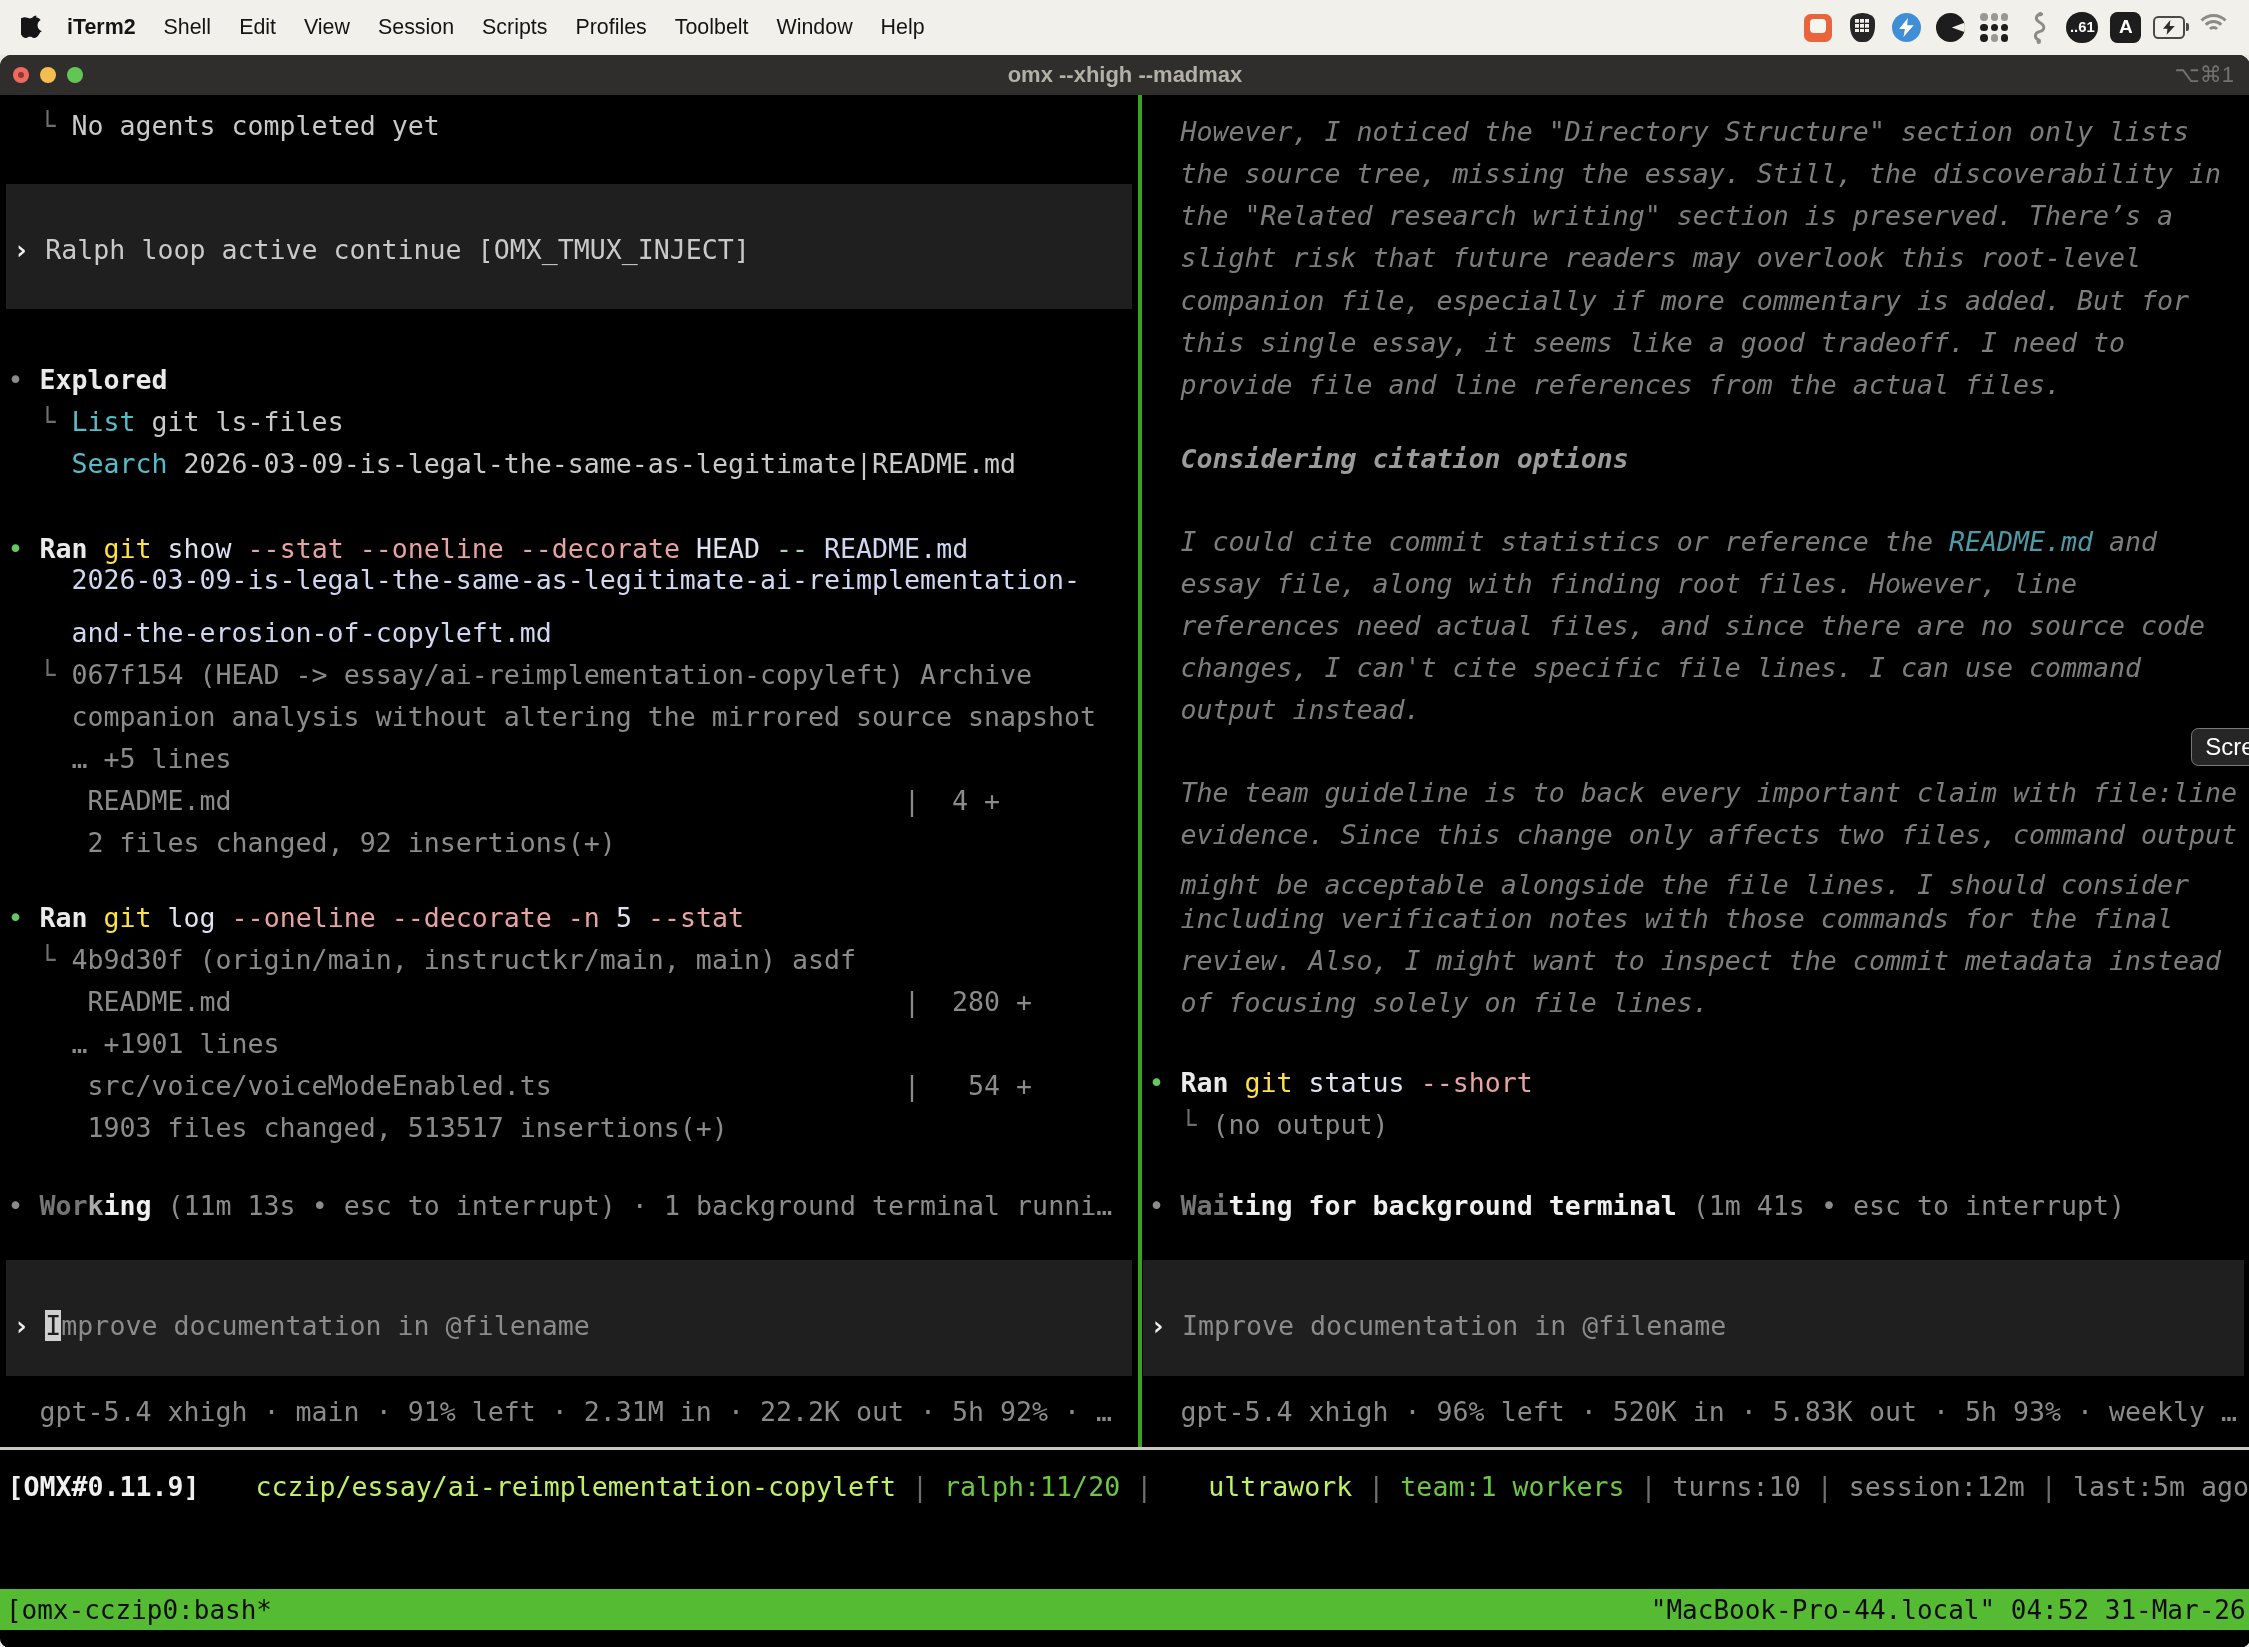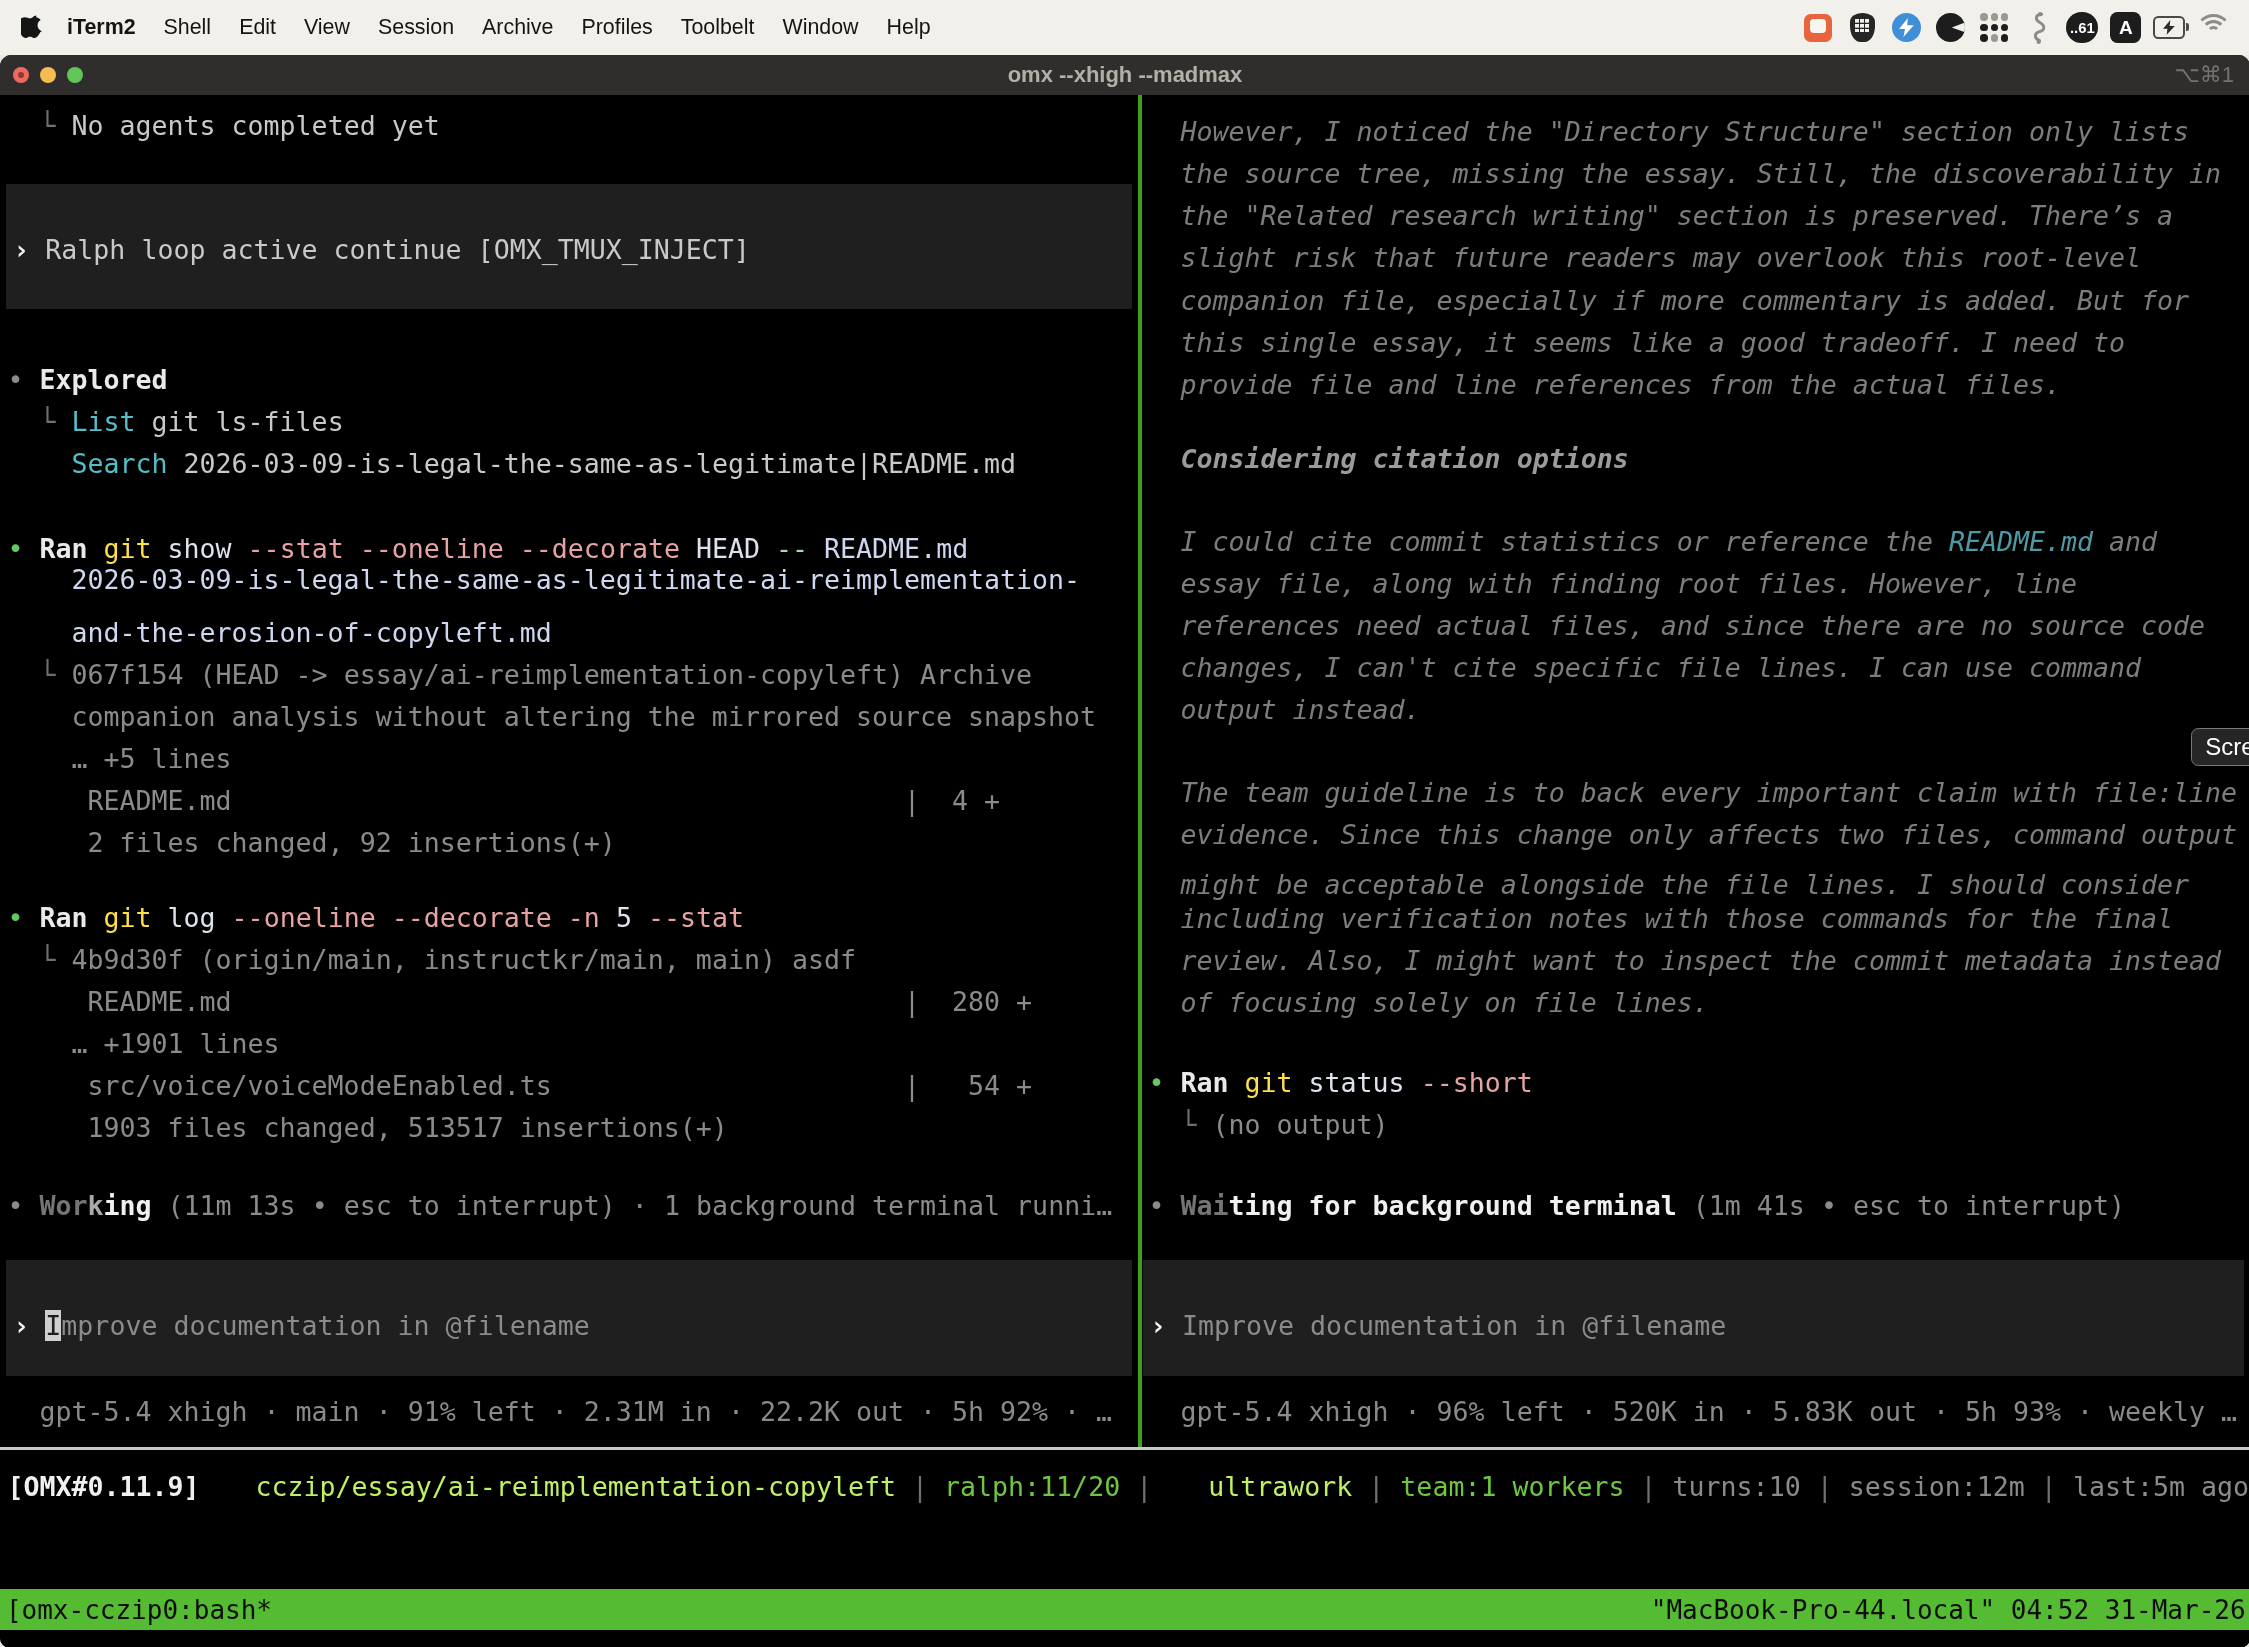--- a/index.html
+++ b/index.html
@@ -5,21 +5,21 @@
   html,body{margin:0;padding:0;background:#e9e8e1;}
   .stage{position:relative;width:2250px;height:1648px;overflow:hidden;background:#e9e8e1;
          font-family:"Liberation Sans",sans-serif;}
   
   .menubar{position:absolute;top:0;left:0;width:100%;height:55px;background:#f1f0ea;
            display:flex;align-items:center;justify-content:space-between;padding:0 20.7px;box-sizing:border-box;}
   .menu-left{display:flex;align-items:center;gap:0;}
   .menu-item{font-size:21.4px;color:#151515;padding:0 14px;white-space:nowrap;}
   .menu-item.bold{font-weight:bold;}
   .apple-icon{width:22px;height:26.6px;margin-right:10.3px;display:inline-block;}
-  .menu-right{display:flex;align-items:center;gap:12px;}
+  .menu-right{display:flex;align-items:flex-start;gap:12px;}
   .mb-ic{width:32px;height:32px;display:flex;align-items:center;justify-content:center;}
   .ic-shot{width:28px;height:28px;background:#e8643c;border-radius:6.6px;position:relative;}
   .ic-shot:after{content:"";position:absolute;left:5.9px;top:5.2px;width:16px;height:14.8px;background:#f6f5ef;border-radius:3.7px;}
   .ic-shield{width:25px;height:29.5px;background:#262626;border-radius:11.8px 11.8px 10.3px 10.3px / 8.9px 8.9px 16px 16px;position:relative;}
   .ic-shield:after{content:"";position:absolute;left:5.2px;top:5.9px;width:14.8px;height:13.3px;
      background:
        linear-gradient(#f1f0ea,#f1f0ea) 0 0/4.4px 3.7px no-repeat,
        linear-gradient(#f1f0ea,#f1f0ea) 5.2px 0/4.4px 3.7px no-repeat,
        linear-gradient(#f1f0ea,#f1f0ea) 10.3px 0/4.4px 3.7px no-repeat,
        linear-gradient(#f1f0ea,#f1f0ea) 0 5.2px/4.4px 3.7px no-repeat,
@@ -113,21 +113,21 @@
         <svg viewBox="0 0 170 190" width="22" height="26.6">
             <path fill="#151515" d="M150 130c-3 7-6 13-10 19-6 9-11 15-15 19-6 6-12 9-19 9-5 0-11-1-18-4-7-3-13-4-19-4-6 0-12 1-19 4-7 3-13 4-17 4-7 0-13-3-20-9-4-4-9-11-15-20-6-9-11-20-15-32-4-13-6-25-6-37 0-14 3-26 9-36 5-8 11-14 19-19 8-5 16-7 25-7 5 0 12 2 21 5 9 3 14 5 17 5 2 0 8-2 18-6 10-3 18-5 25-4 18 1 32 9 41 22-16 10-24 23-24 41 0 14 5 25 15 34 5 4 10 8 16 10-1 4-3 7-4 10zM119 7c0 10-4 20-11 29-9 11-20 17-32 16 0-1 0-3 0-4 0-10 4-20 12-29 4-4 8-8 14-11 6-3 11-4 16-5 0 1 0 3 0 4z"></path>
           </svg>
       </span>
 
     <span class="menu-item bold">iTerm2</span>
         <span class="menu-item">Shell</span>
         <span class="menu-item">Edit</span>
         <span class="menu-item">View</span>
         <span class="menu-item">Session</span>
-        <span class="menu-item">Archive</span>
+        <span class="menu-item">Scripts</span>
         <span class="menu-item">Profiles</span>
         <span class="menu-item">Toolbelt</span>
         <span class="menu-item">Window</span>
         <span class="menu-item">Help</span>
       </div>
     <div class="menu-right">
       <span class="mb-ic">
           <span class="ic-shot"></span>
         </span>
       <span class="mb-ic">

